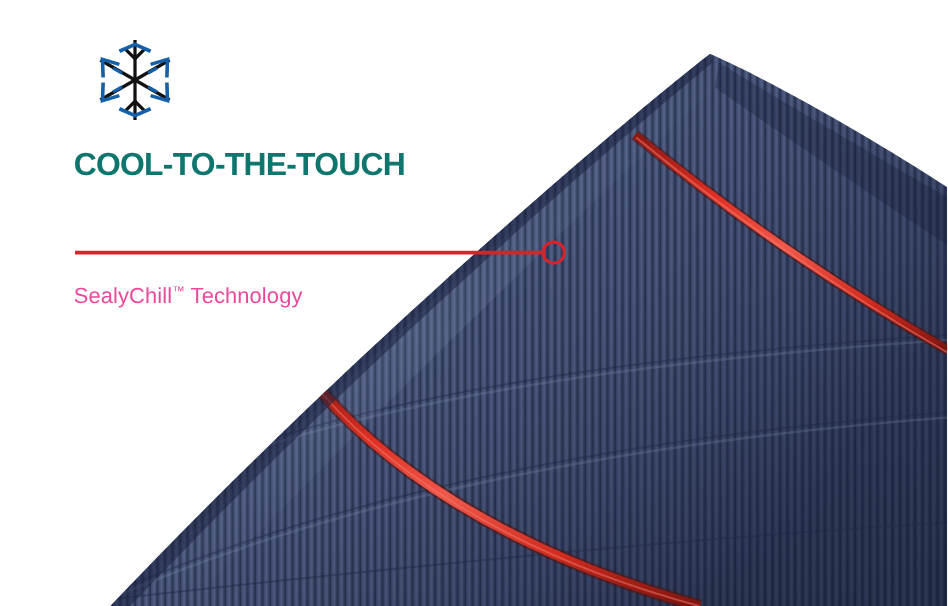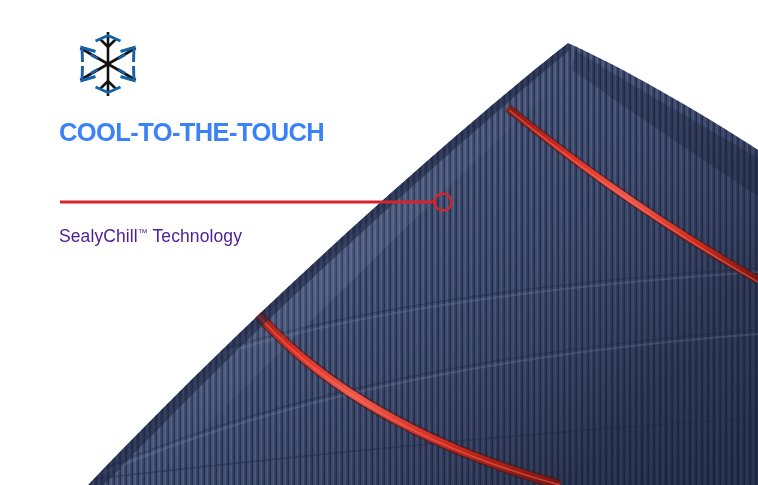--- a/index.html
+++ b/index.html
@@ -48,40 +48,40 @@
     position: absolute;
     left: 59px;
     top: 118px;
     width: 330px;
     margin: 0;
     font-family: "Liberation Sans", sans-serif;
     font-weight: 700;
     font-size: 25.5px;
     line-height: 1.10;
     letter-spacing: -0.6px;
-    color: #3b82f6;
+    color: #0f766e;
     text-transform: uppercase;
     -webkit-font-smoothing: antialiased;
   }
   .headline .line {
     display: block;
     transform: scaleX(1.0);
     transform-origin: left center;
   }
 
   .subhead {
     position: absolute;
     left: 59px;
     top: 226px;
     margin: 0;
     font-family: "Liberation Sans", sans-serif;
     font-weight: 400;
     font-size: 17.5px;
     letter-spacing: 0.1px;
-    color: #4c1d95;
+    color: #ec4899;
   }
   .subhead .tm {
     font-size: 10px;
     vertical-align: 6px;
     letter-spacing: 0;
   }
 
   
   #leader {
     position: absolute;

